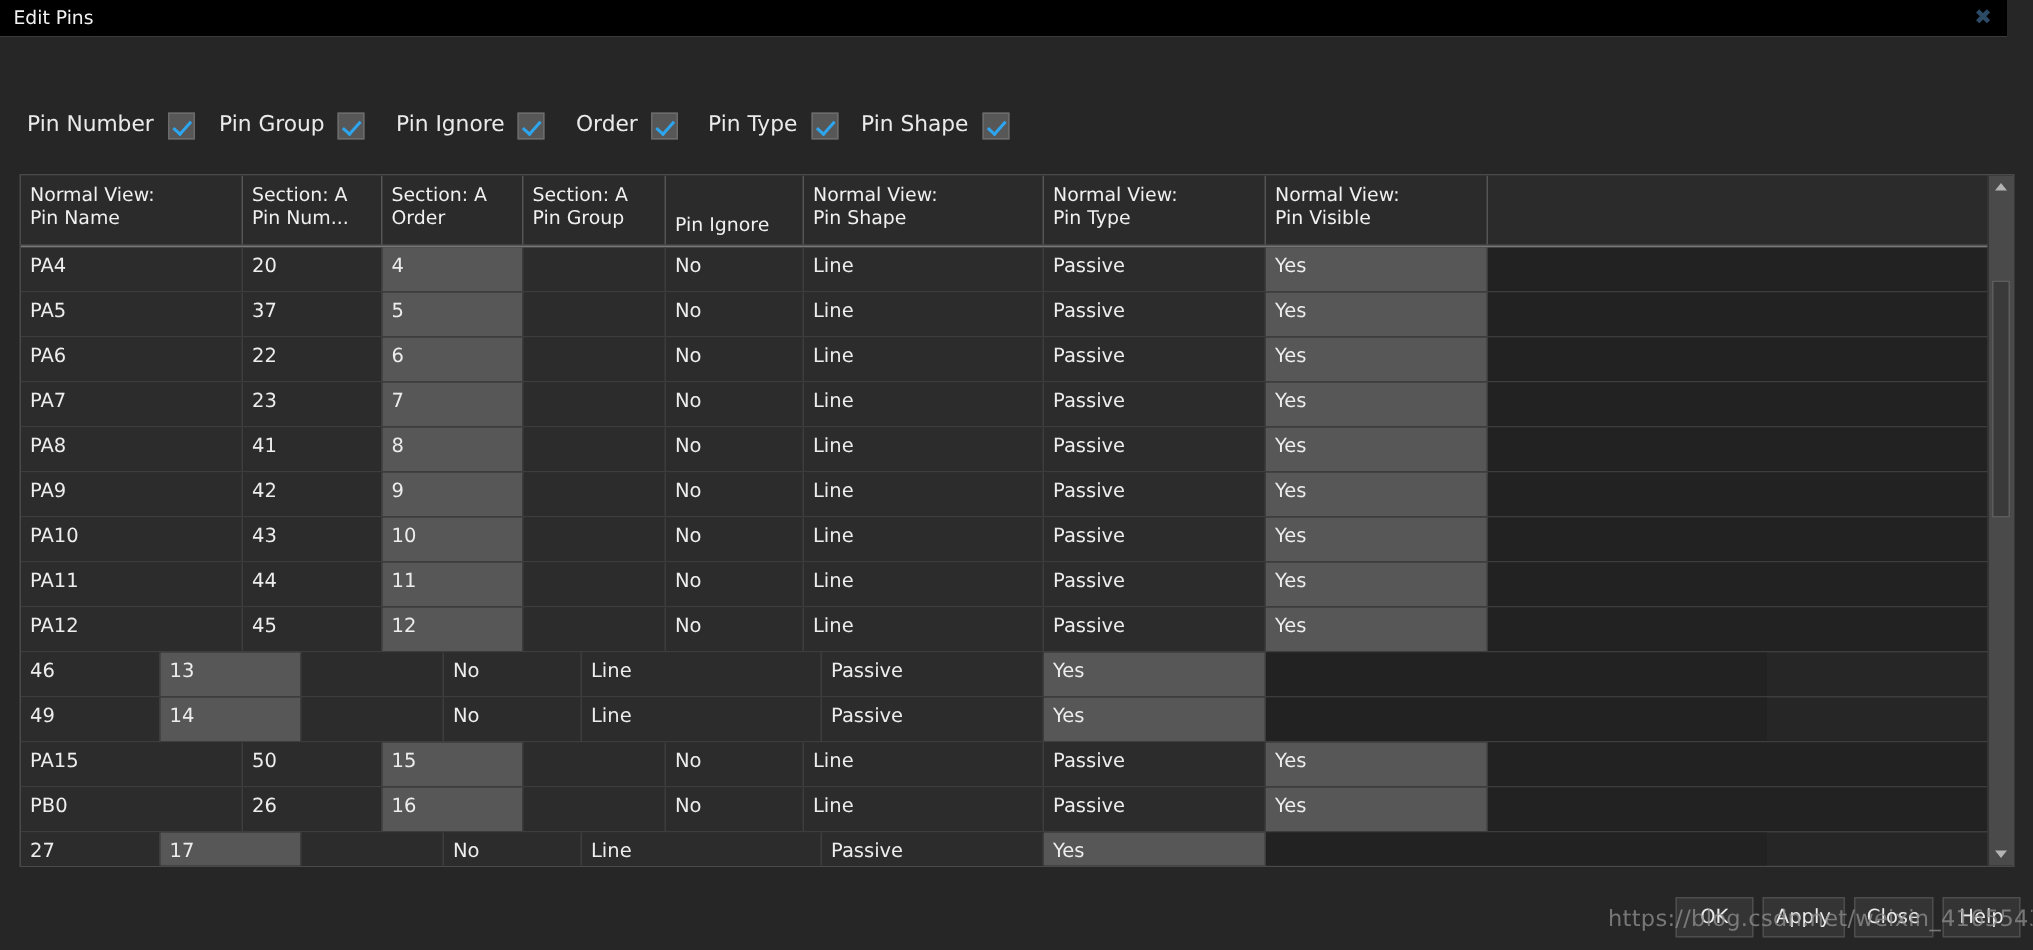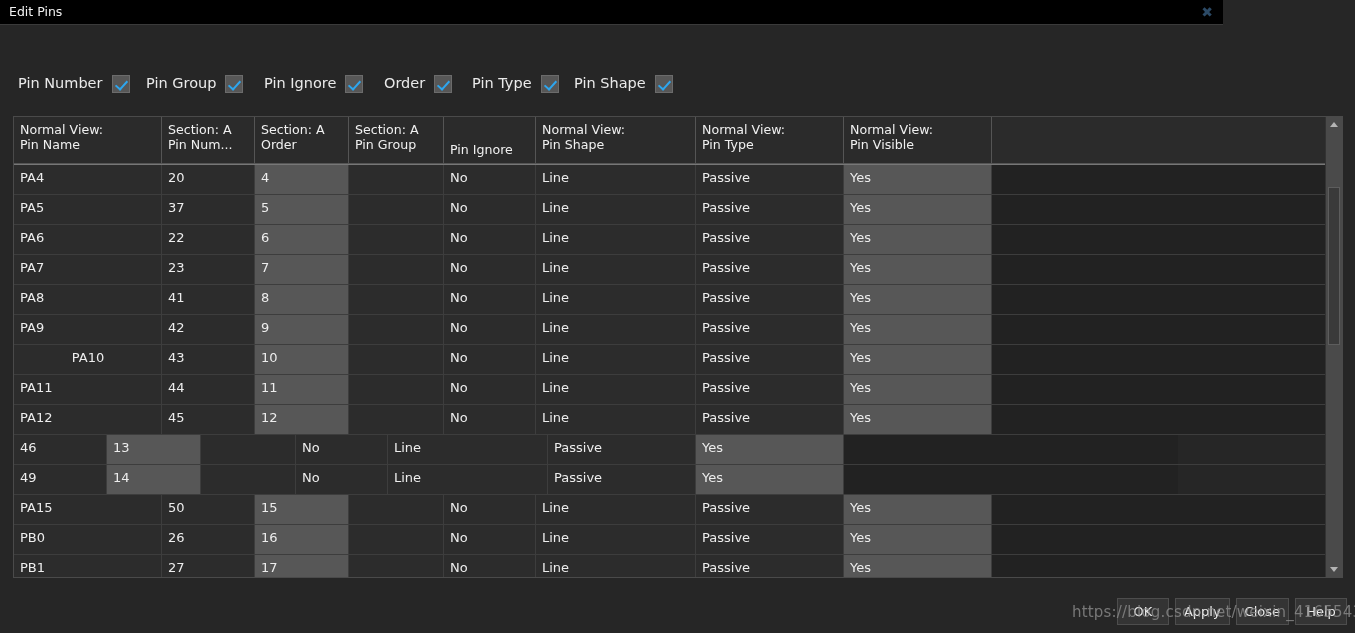--- a/index.html
+++ b/index.html
@@ -13,21 +13,21 @@
   body {
     font-family: "DejaVu Sans", "Liberation Sans", sans-serif;
     color: #e8e8e8;
     position: relative;
   }
 
   
   #titlebar {
     position: absolute;
     left: 0; top: 0;
-    width: 1223px; height: 25px;
+    width: 1338px; height: 25px;
     background: #000000;
     border-bottom: 1px solid #3a3a3a;
     box-sizing: border-box;
   }
   #title-text {
     position: absolute;
     left: 9px; top: 4px;
     font-size: 12.5px;
     color: #f2f2f2;
     white-space: nowrap;
@@ -353,21 +353,21 @@
         <div class="cell" style="width: 93px; flex: 0 0 93px;">42</div>
         <div class="cell hl" style="width: 94px; flex: 0 0 94px;">9</div>
         <div class="cell" style="width: 95px; flex: 0 0 95px;"></div>
         <div class="cell" style="width: 92px; flex: 0 0 92px;">No</div>
         <div class="cell" style="width: 160px; flex: 0 0 160px;">Line</div>
         <div class="cell" style="width: 148px; flex: 0 0 148px;">Passive</div>
         <div class="cell hl" style="width: 148px; flex: 0 0 148px;">Yes</div>
         <div class="cell filler" style="width: 334px; flex: 0 0 334px;"></div>
       </div>
       <div class="row">
-        <div class="cell" style="width: 148px; flex: 0 0 148px; text-align: center;">PA10</div>
+        <div class="cell" style="width: 148px; flex: 0 0 148px;">PA10</div>
         <div class="cell" style="width: 93px; flex: 0 0 93px;">43</div>
         <div class="cell hl" style="width: 94px; flex: 0 0 94px;">10</div>
         <div class="cell" style="width: 95px; flex: 0 0 95px;"></div>
         <div class="cell" style="width: 92px; flex: 0 0 92px;">No</div>
         <div class="cell" style="width: 160px; flex: 0 0 160px;">Line</div>
         <div class="cell" style="width: 148px; flex: 0 0 148px;">Passive</div>
         <div class="cell hl" style="width: 148px; flex: 0 0 148px;">Yes</div>
         <div class="cell filler" style="width: 334px; flex: 0 0 334px;"></div>
       </div>
       <div class="row">
@@ -428,21 +428,20 @@
         <div class="cell" style="width: 93px; flex: 0 0 93px;">26</div>
         <div class="cell hl" style="width: 94px; flex: 0 0 94px;">16</div>
         <div class="cell" style="width: 95px; flex: 0 0 95px;"></div>
         <div class="cell" style="width: 92px; flex: 0 0 92px;">No</div>
         <div class="cell" style="width: 160px; flex: 0 0 160px;">Line</div>
         <div class="cell" style="width: 148px; flex: 0 0 148px;">Passive</div>
         <div class="cell hl" style="width: 148px; flex: 0 0 148px;">Yes</div>
         <div class="cell filler" style="width: 334px; flex: 0 0 334px;"></div>
       </div>
       <div class="row">
-        <div class="cell" style="width: 148px; flex: 0 0 148px;">PB1</div>
         <div class="cell" style="width: 93px; flex: 0 0 93px;">27</div>
         <div class="cell hl" style="width: 94px; flex: 0 0 94px;">17</div>
         <div class="cell" style="width: 95px; flex: 0 0 95px;"></div>
         <div class="cell" style="width: 92px; flex: 0 0 92px;">No</div>
         <div class="cell" style="width: 160px; flex: 0 0 160px;">Line</div>
         <div class="cell" style="width: 148px; flex: 0 0 148px;">Passive</div>
         <div class="cell hl" style="width: 148px; flex: 0 0 148px;">Yes</div>
         <div class="cell filler" style="width: 334px; flex: 0 0 334px;"></div>
       </div>
     </div>

